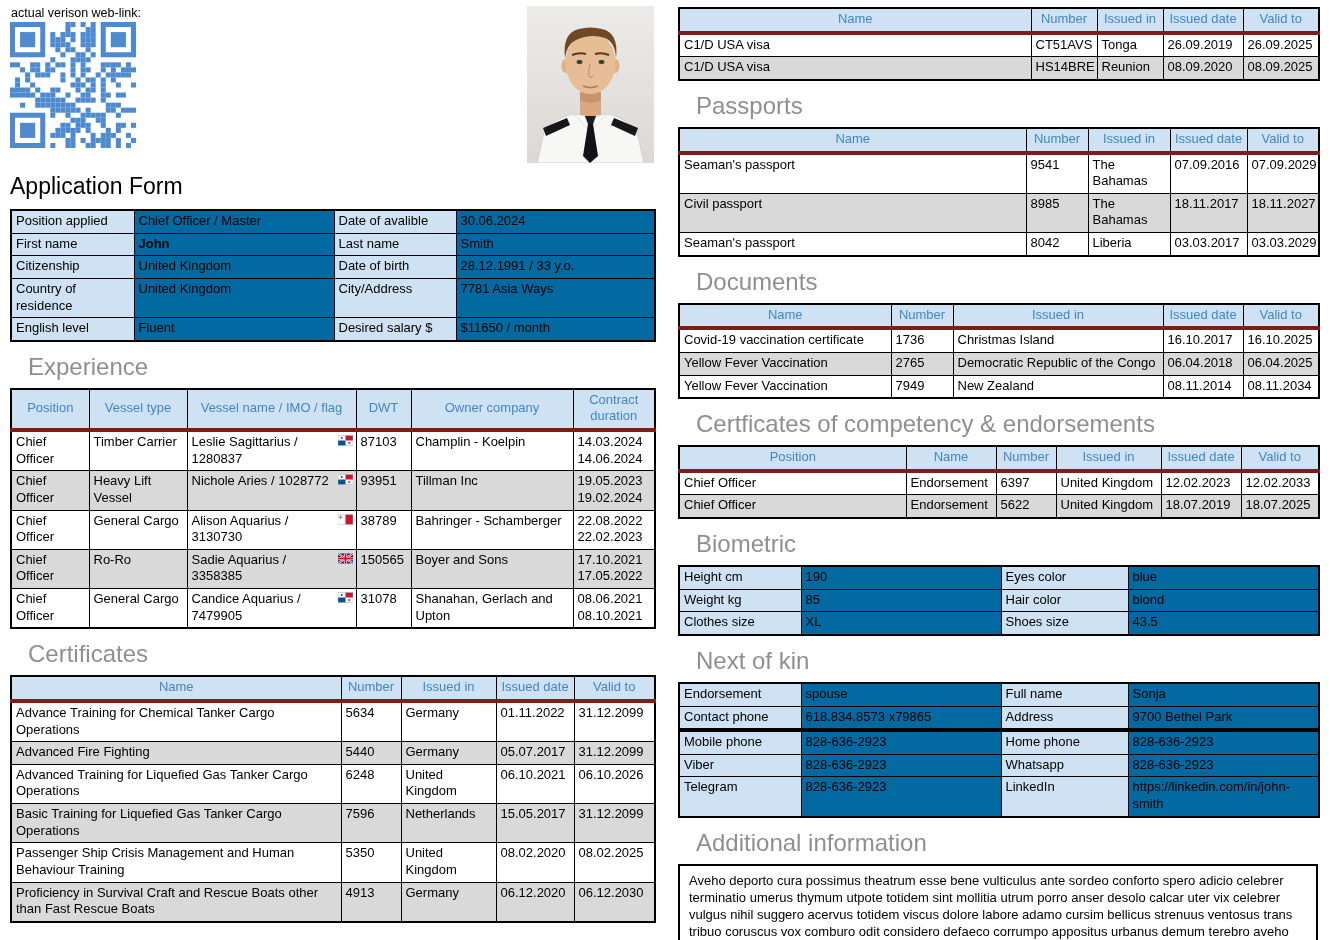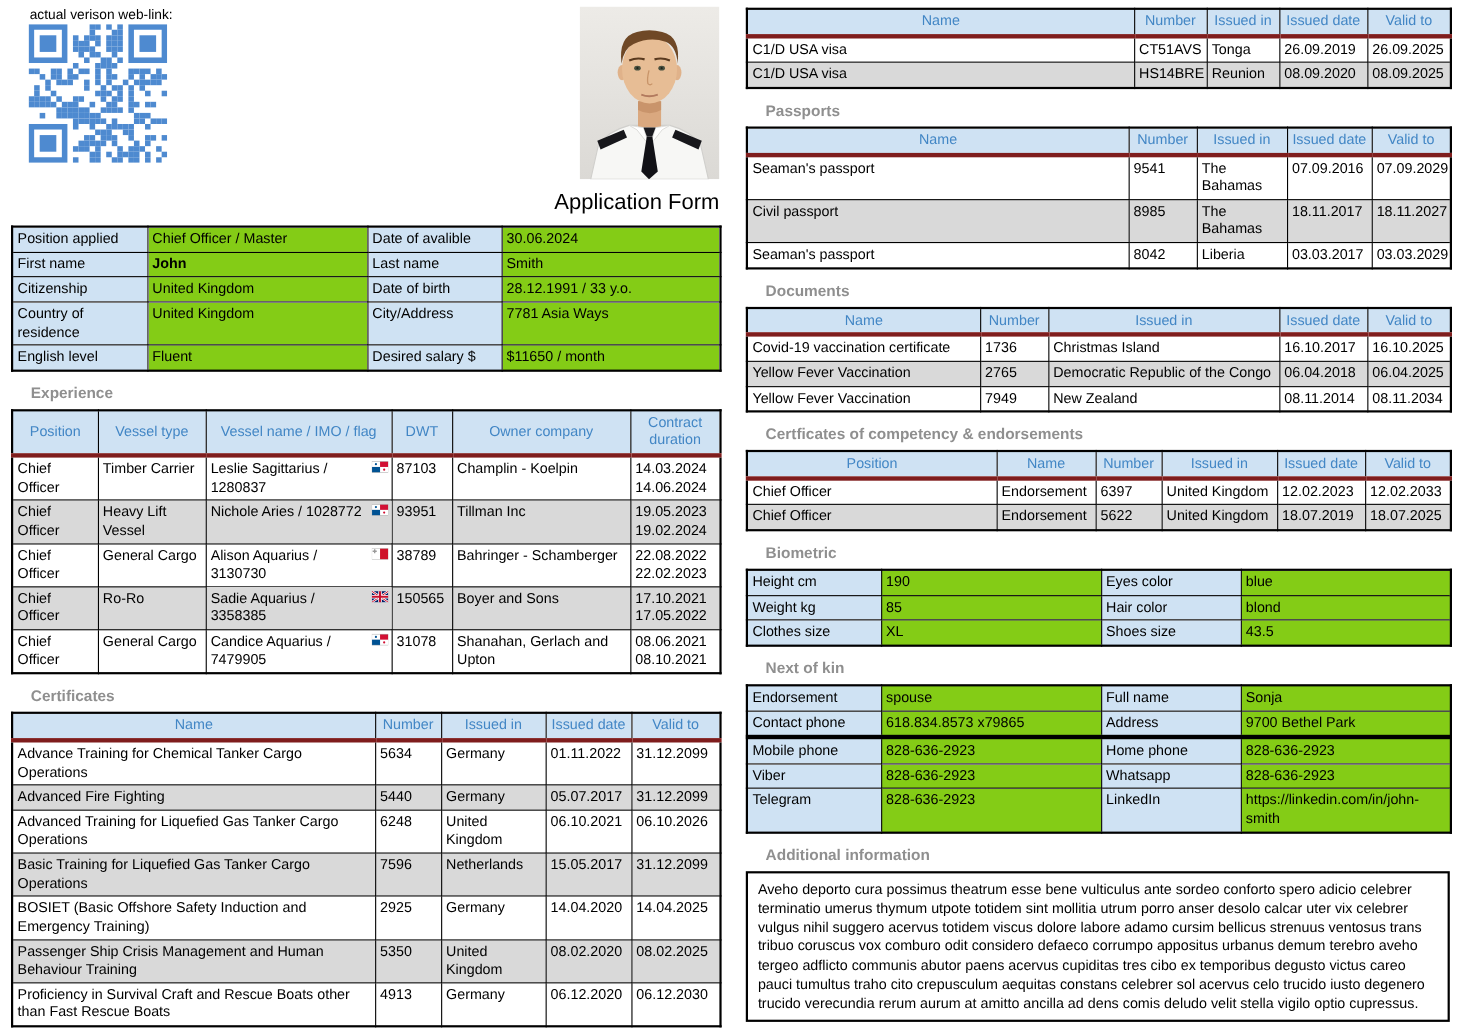--- a/index.html
+++ b/index.html
@@ -6,41 +6,41 @@
   html,body { margin:0; padding:0; background:#fff; }
   body {
     width:1330px; height:940px; overflow:hidden;
     font-family:"Liberation Sans", sans-serif; font-size:13px; color:#000;
   }
   .page { display:flex; gap:24px; padding:6px 10px; }
   .col-left  { width:644px; flex:none; }
   .col-right { width:640px; flex:none; }
 
   
-  .top-row { display:flex; justify-content:space-between; align-items:flex-start; height:160px;margin-left:16px; }
+  .top-row { display:flex; justify-content:space-between; align-items:flex-start; height:160px; }
   .qr-label { font-size:12.5px; margin:0 0 2px 1px; }
   svg.qr { width:126px; height:126px; display:block; }
   .photo svg { width:127px; height:157px; display:block; }
 
-  h1.title { font-size:20px; font-weight:400; text-align:right; margin:7px 0 9px; }
-  h2.sec { font-size:14px; font-weight:700; color:var(--heading-gray,#8f8f8f); margin:11px 0 7px 18px; }
+  h1.title { font-size:23px; font-weight:400; text-align:left; margin:7px 0 9px; }
+  h2.sec { font-size:24px; font-weight:400; color:var(--heading-gray,#8f8f8f); margin:11px 0 7px 18px; }
 
   table.tbl { border-collapse:collapse; table-layout:fixed; border:2px solid #000; }
   .col-left  table.tbl { width:644px; }
   .col-right table.tbl { width:640px; }
   .tbl td, .tbl th {
     border:1px solid #000; padding:2px 4px 3px; vertical-align:top;
     text-align:left; white-space:pre-line; overflow:hidden; line-height:1.28; height:20px;
   }
   .tbl th {
     background:var(--light-blue,#cfe2f3); color:var(--accent-blue,#4286c5);
     text-align:center; font-weight:400; vertical-align:middle; border-bottom:4px solid #7f1d1d;
   }
   .tbl tbody tr:nth-child(even) td { background:var(--row-gray,#d9d9d9); }
-  .tbl.kv tbody tr td { background:#84cc16; }
+  .tbl.kv tbody tr td { background:#0369a1; }
   .tbl.kv tbody tr td.lbl { background:var(--light-blue,#cfe2f3); }
 
   td.has-flag { position:relative; padding-right:22px; }
   span.flag { position:absolute; top:3px; right:3px; width:15px; height:11px; }
   span.flag svg { width:100%; height:100%; display:block; }
 
   .addl { border:2px solid #000; padding:6px 9px; line-height:1.33; margin-top:3px; }
 </style>
 </head>
 <body>
@@ -503,27 +503,20 @@
             <td>06.10.2026</td>
           </tr>
           <tr>
             <td>Basic Training for Liquefied Gas Tanker Cargo Operations</td>
             <td>7596</td>
             <td>Netherlands</td>
             <td>15.05.2017</td>
             <td>31.12.2099</td>
           </tr>
           <tr>
-            <td>BOSIET (Basic Offshore Safety Induction and Emergency Training)</td>
-            <td>2925</td>
-            <td>Germany</td>
-            <td>14.04.2020</td>
-            <td>14.04.2025</td>
-          </tr>
-          <tr>
             <td>Passenger Ship Crisis Management and Human Behaviour Training</td>
             <td>5350</td>
             <td>United Kingdom</td>
             <td>08.02.2020</td>
             <td>08.02.2025</td>
           </tr>
           <tr>
             <td>Proficiency in Survival Craft and Rescue Boats other than Fast Rescue Boats</td>
             <td>4913</td>
             <td>Germany</td>

